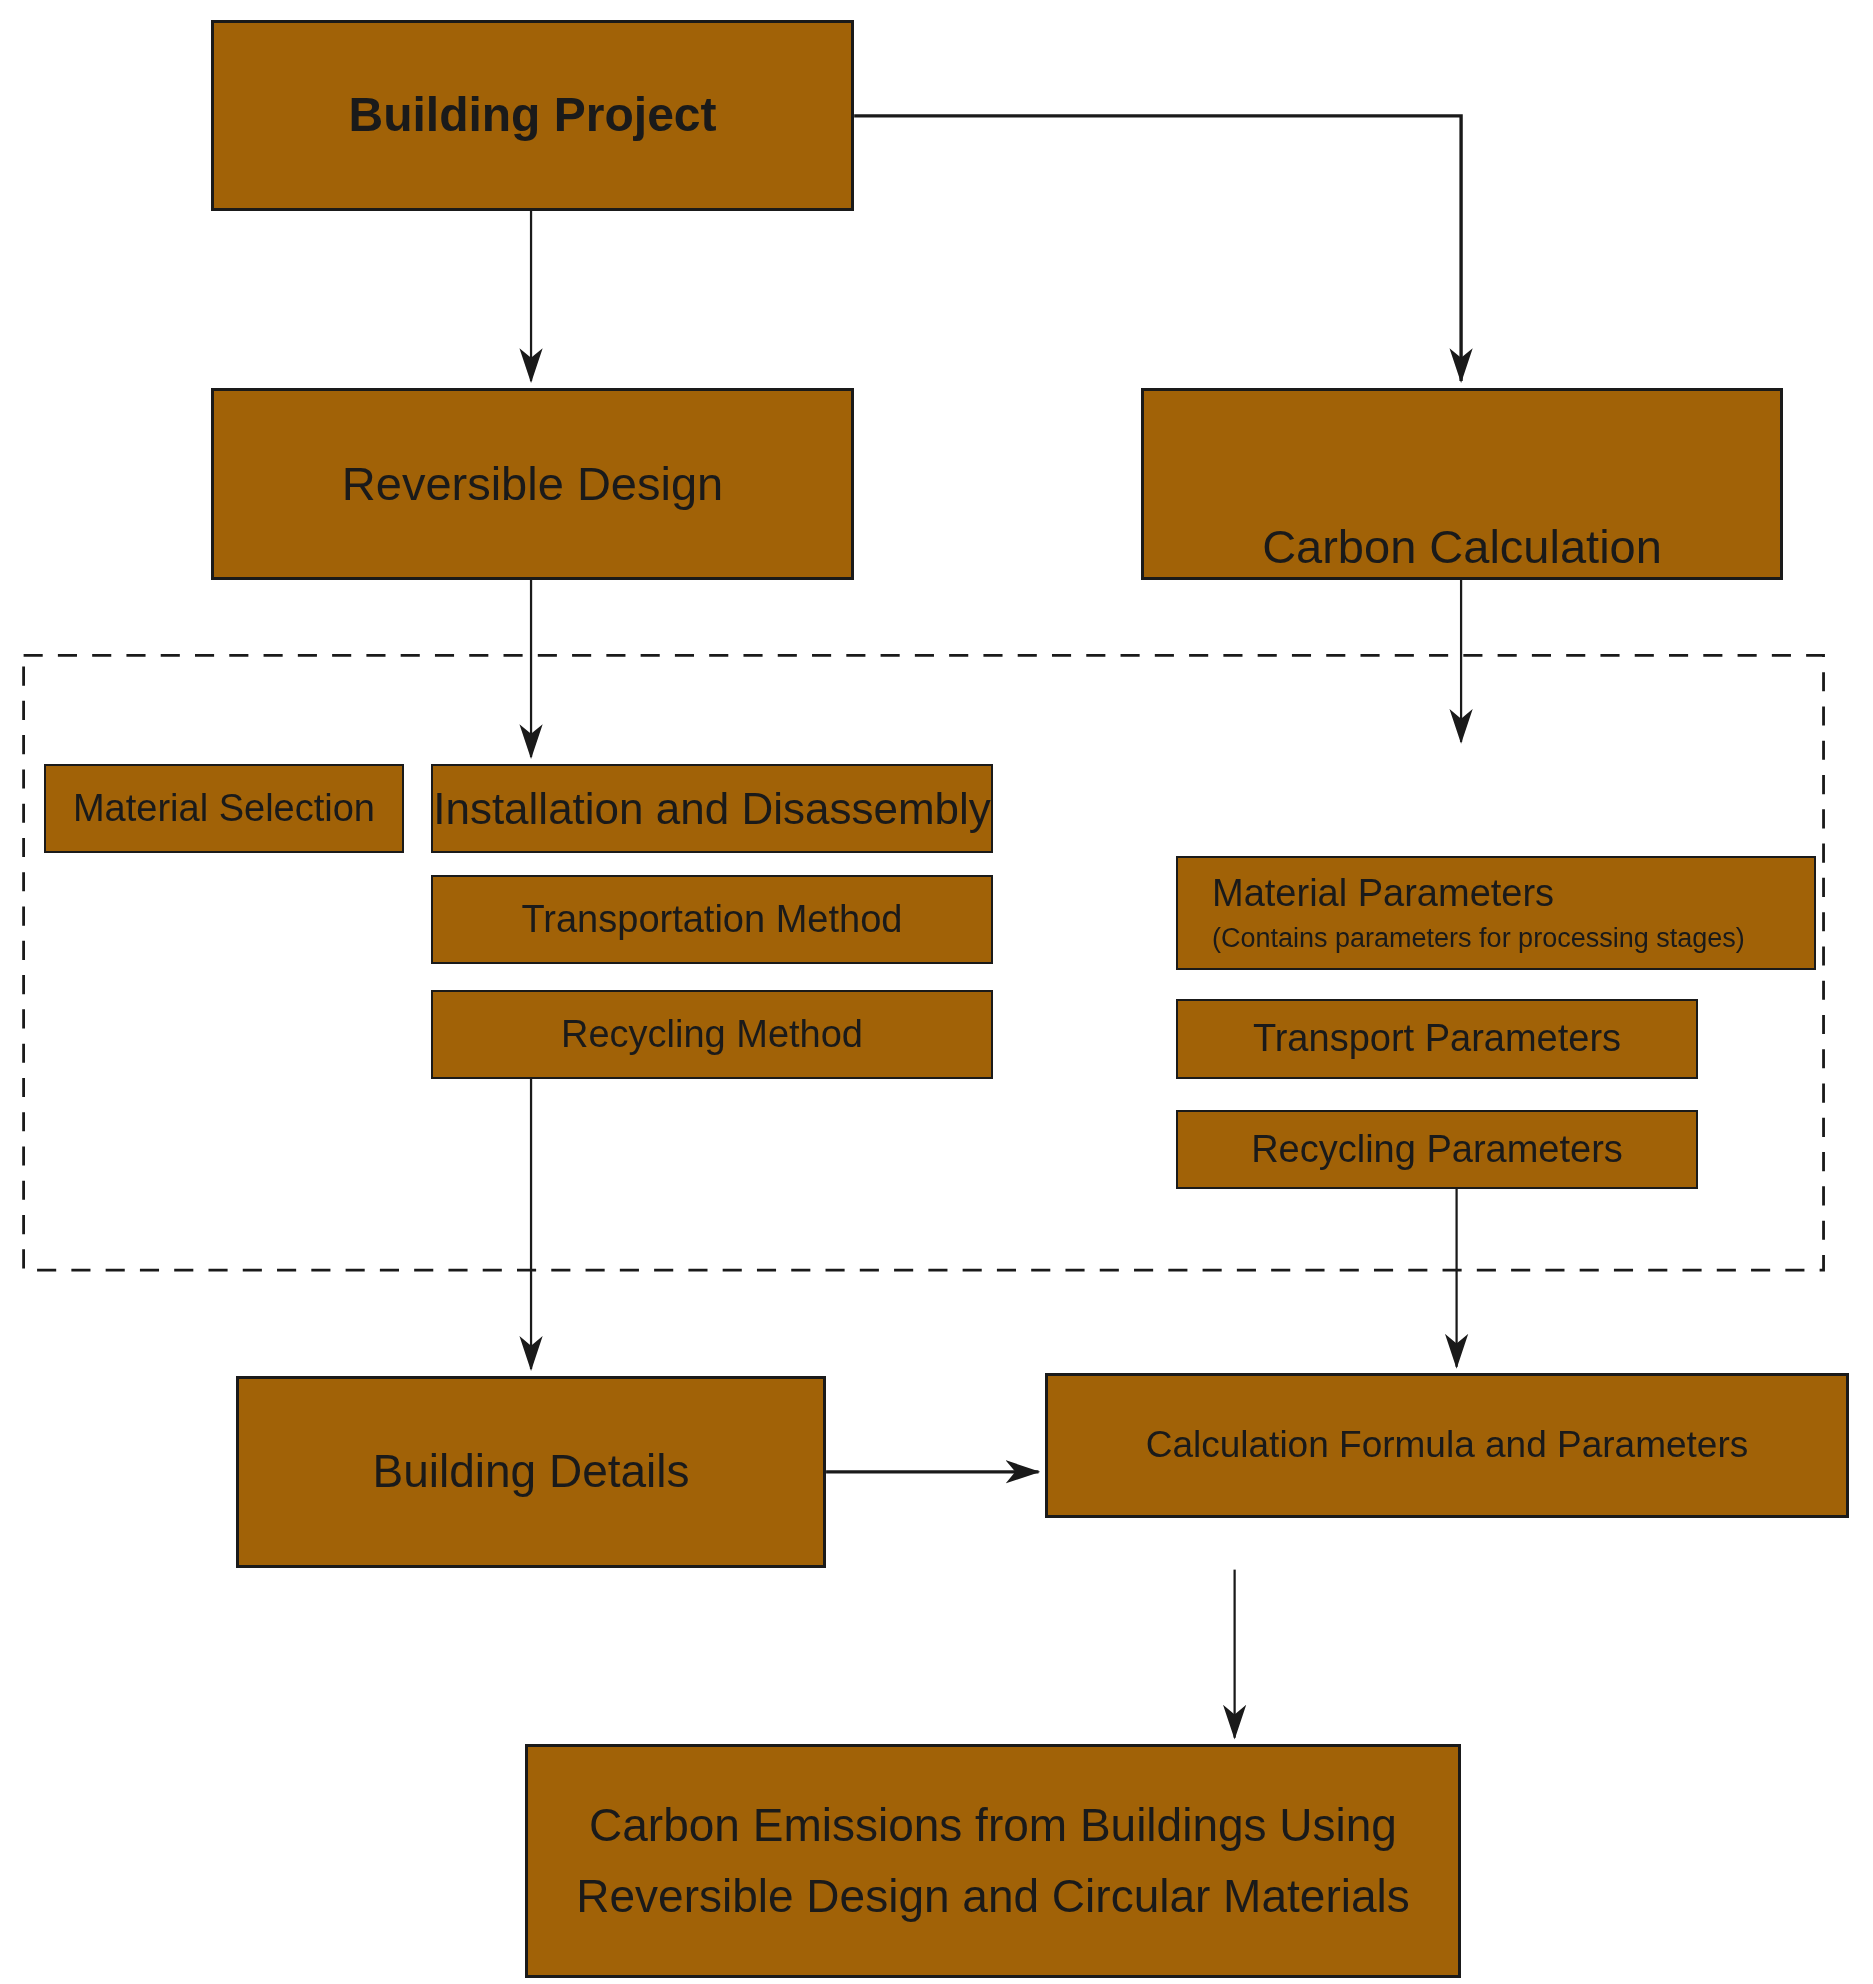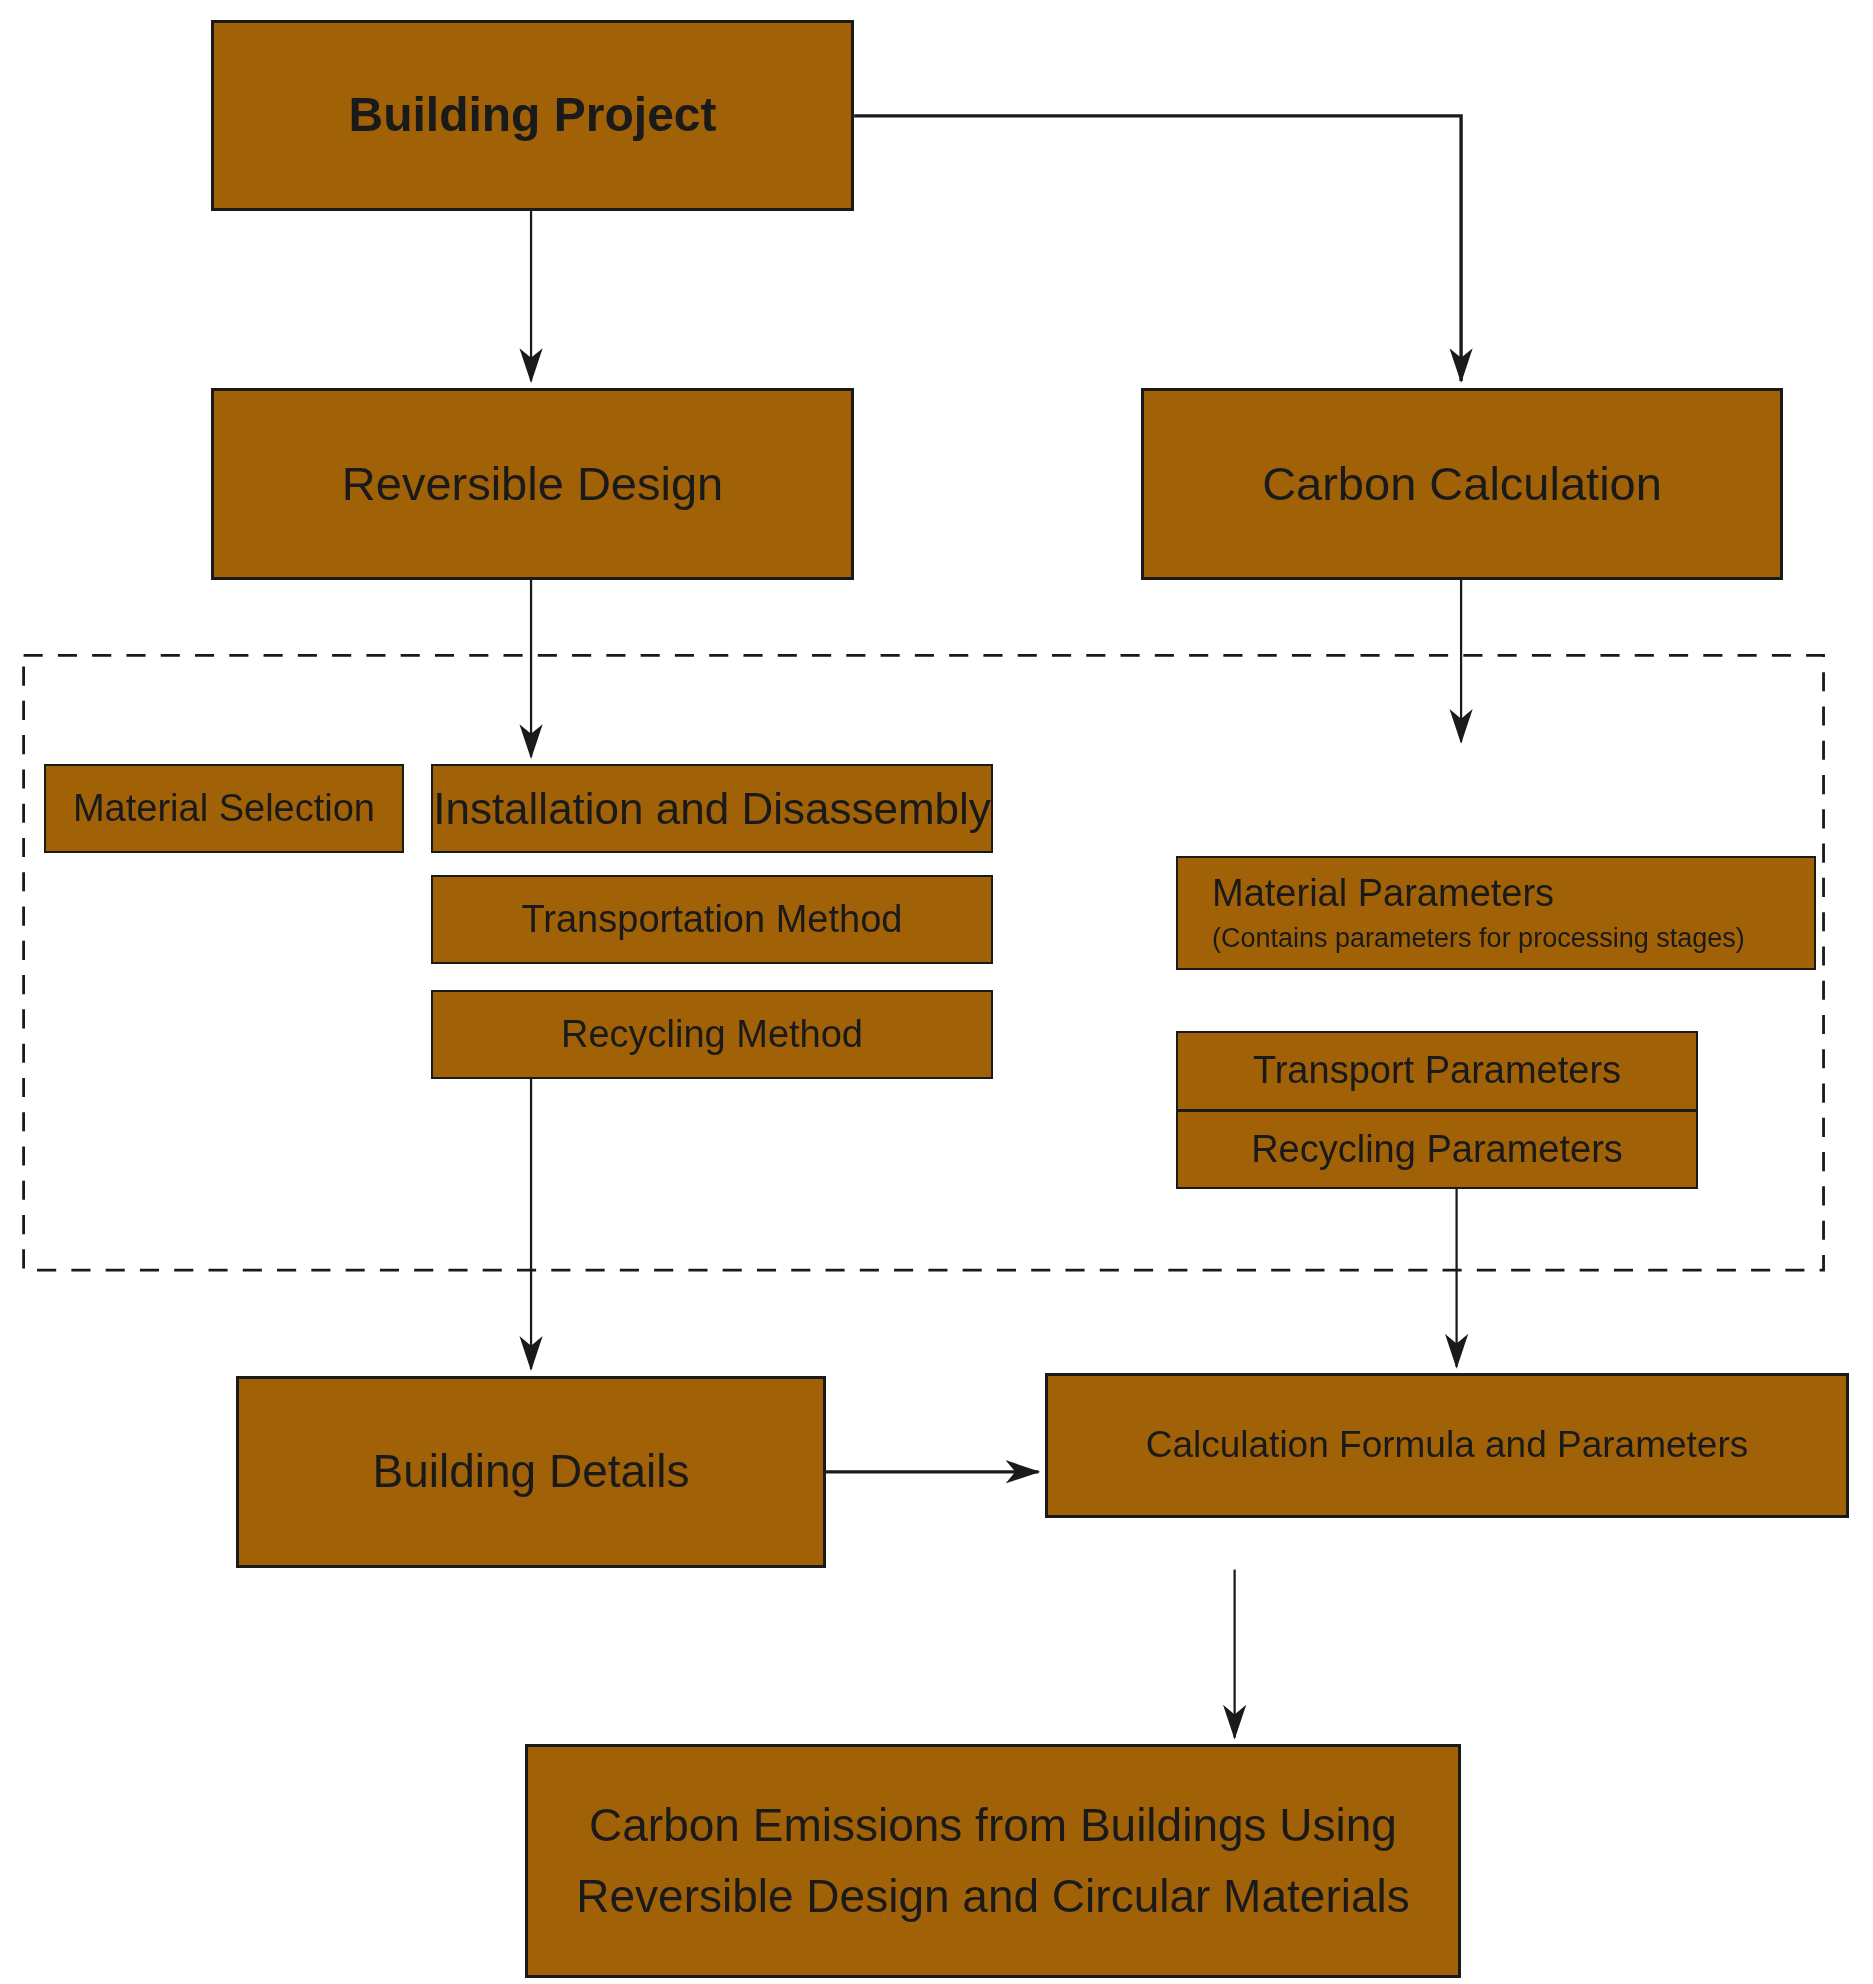--- a/index.html
+++ b/index.html
@@ -28,34 +28,34 @@
     text-align: center;
     box-sizing: border-box;
     line-height: 1.25;
   }
   .node.major { border-width: 3.9px; }
   .node .label { display: block; }
 
   
   #n-building-project    { left: 211px;  top: 19.7px;   width: 643px; height: 191px; font-size: 48px; font-weight: bold; }
   #n-reversible-design   { left: 211px;  top: 388px;  width: 643px; height: 192px; font-size: 47px; }
-  #n-carbon-calculation  { left: 1141px; top: 388px;  width: 642px; height: 192px; font-size: 47px; }
+  #n-carbon-calculation  { left: 1141px; top: 388px;  width: 642px; height: 192px; font-size: 47px; justify-content: flex-end; }
 
   
   #n-material-selection        { left: 44px;  top: 764px; width: 360px;  height: 89px; font-size: 38px; }
   #n-installation-disassembly  { left: 431px; top: 764px; width: 562px; height: 89px; font-size: 44px; }
   #n-transportation-method     { left: 431px; top: 875px; width: 562px; height: 89px; font-size: 38px; }
   #n-recycling-method          { left: 431px; top: 990px; width: 562px; height: 89px; font-size: 38px; }
 
   
   #n-computational-bounds { left: 1176px; top: 749px; width: 522px;  height: 80px; font-size: 38px; }
   #n-material-parameters  { left: 1176px; top: 856px; width: 640px; height: 114px; font-size: 38px;
                             align-items: flex-start; text-align: left; padding-left: 34px; }
   #n-material-parameters .note { font-size: 27px; margin-top: 4.5px; }
-  #n-transport-parameters { left: 1176px; top: 999px; width: 522px;  height: 80px; font-size: 38px; margin-top: 32px; }
+  #n-transport-parameters { left: 1176px; top: 999px; width: 522px;  height: 80px; font-size: 38px; }
   #n-recycling-parameters { left: 1176px; top: 1110px; width: 522px;  height: 79px; font-size: 38px; }
 
   
   #n-building-details     { left: 236px;  top: 1376px; width: 590px; height: 192px; font-size: 46px; border-width: 3.4px; }
   #n-calculation-formula  { left: 1045px; top: 1373px; width: 804px; height: 145px; font-size: 37px; }
   #n-carbon-emissions     { left: 525px;  top: 1744px; width: 936px; height: 234px; font-size: 46px;
                             line-height: 1.55; padding: 0 45px; }
 </style>
 </head>
 <body>

